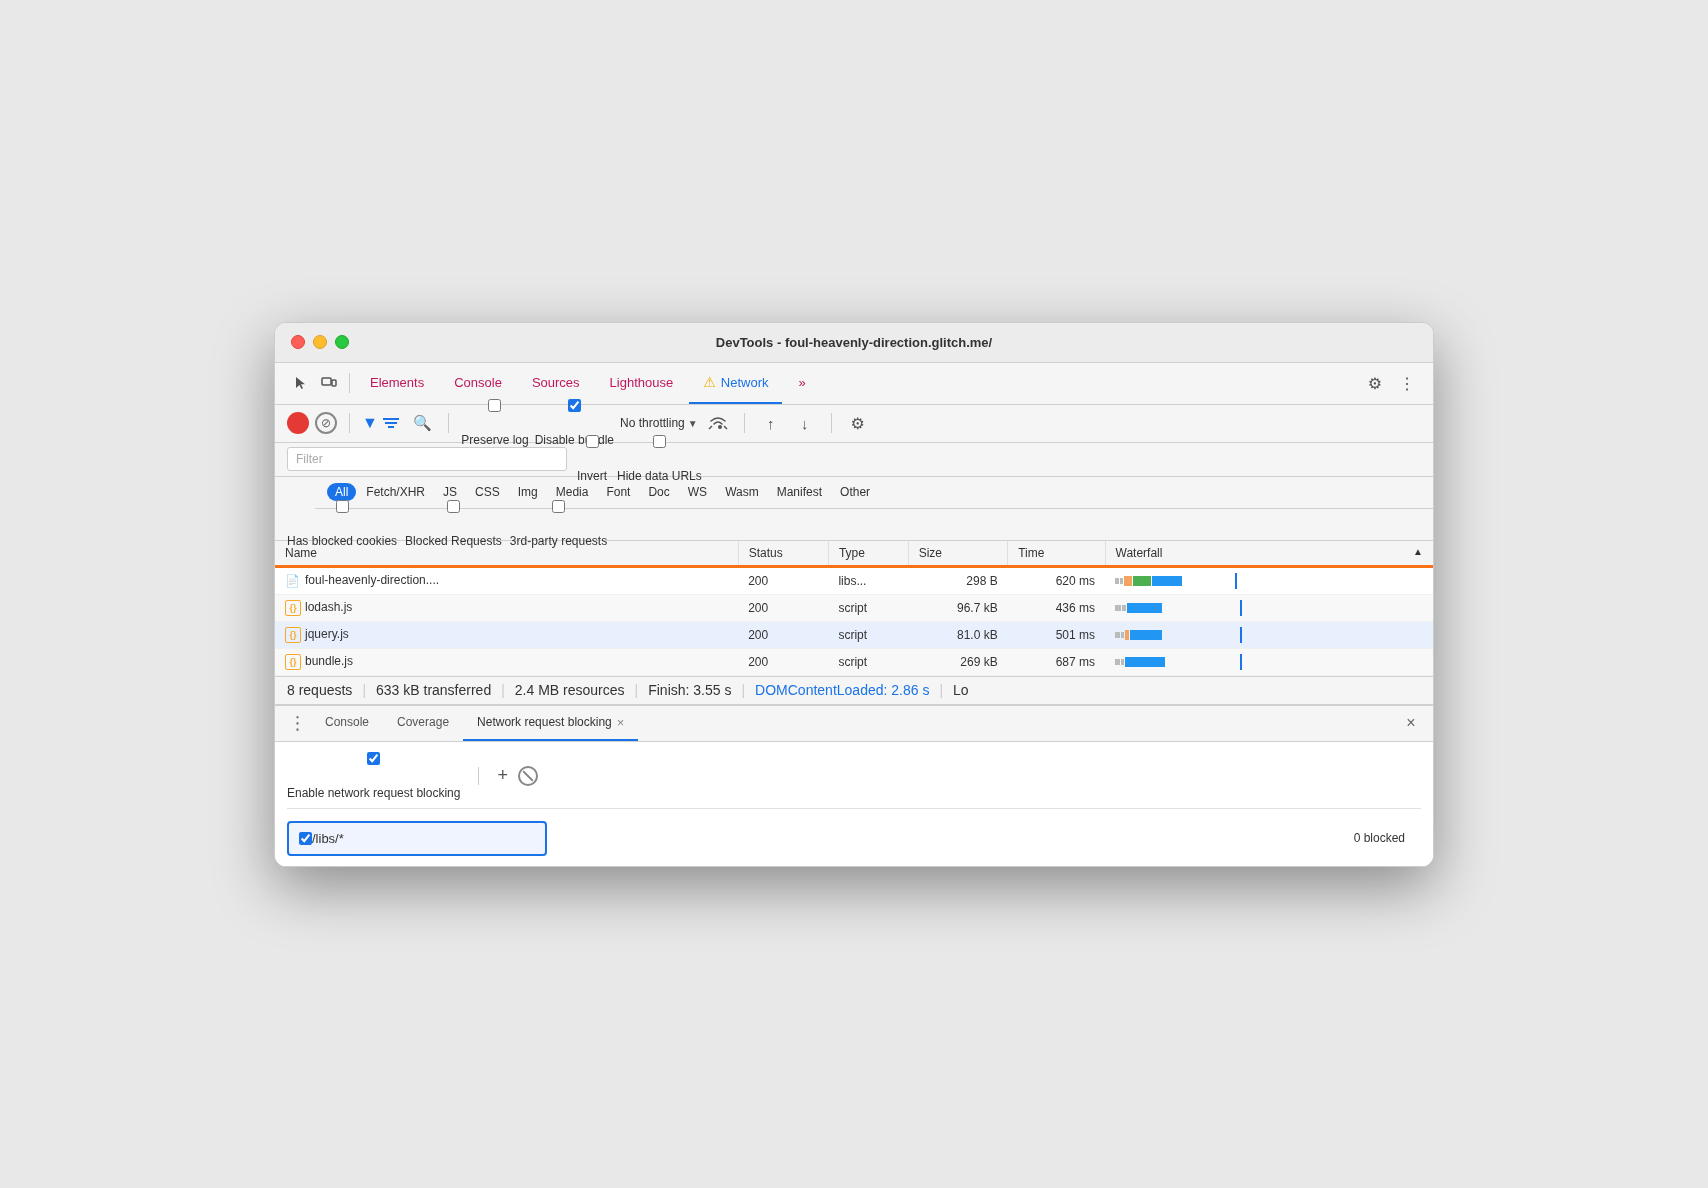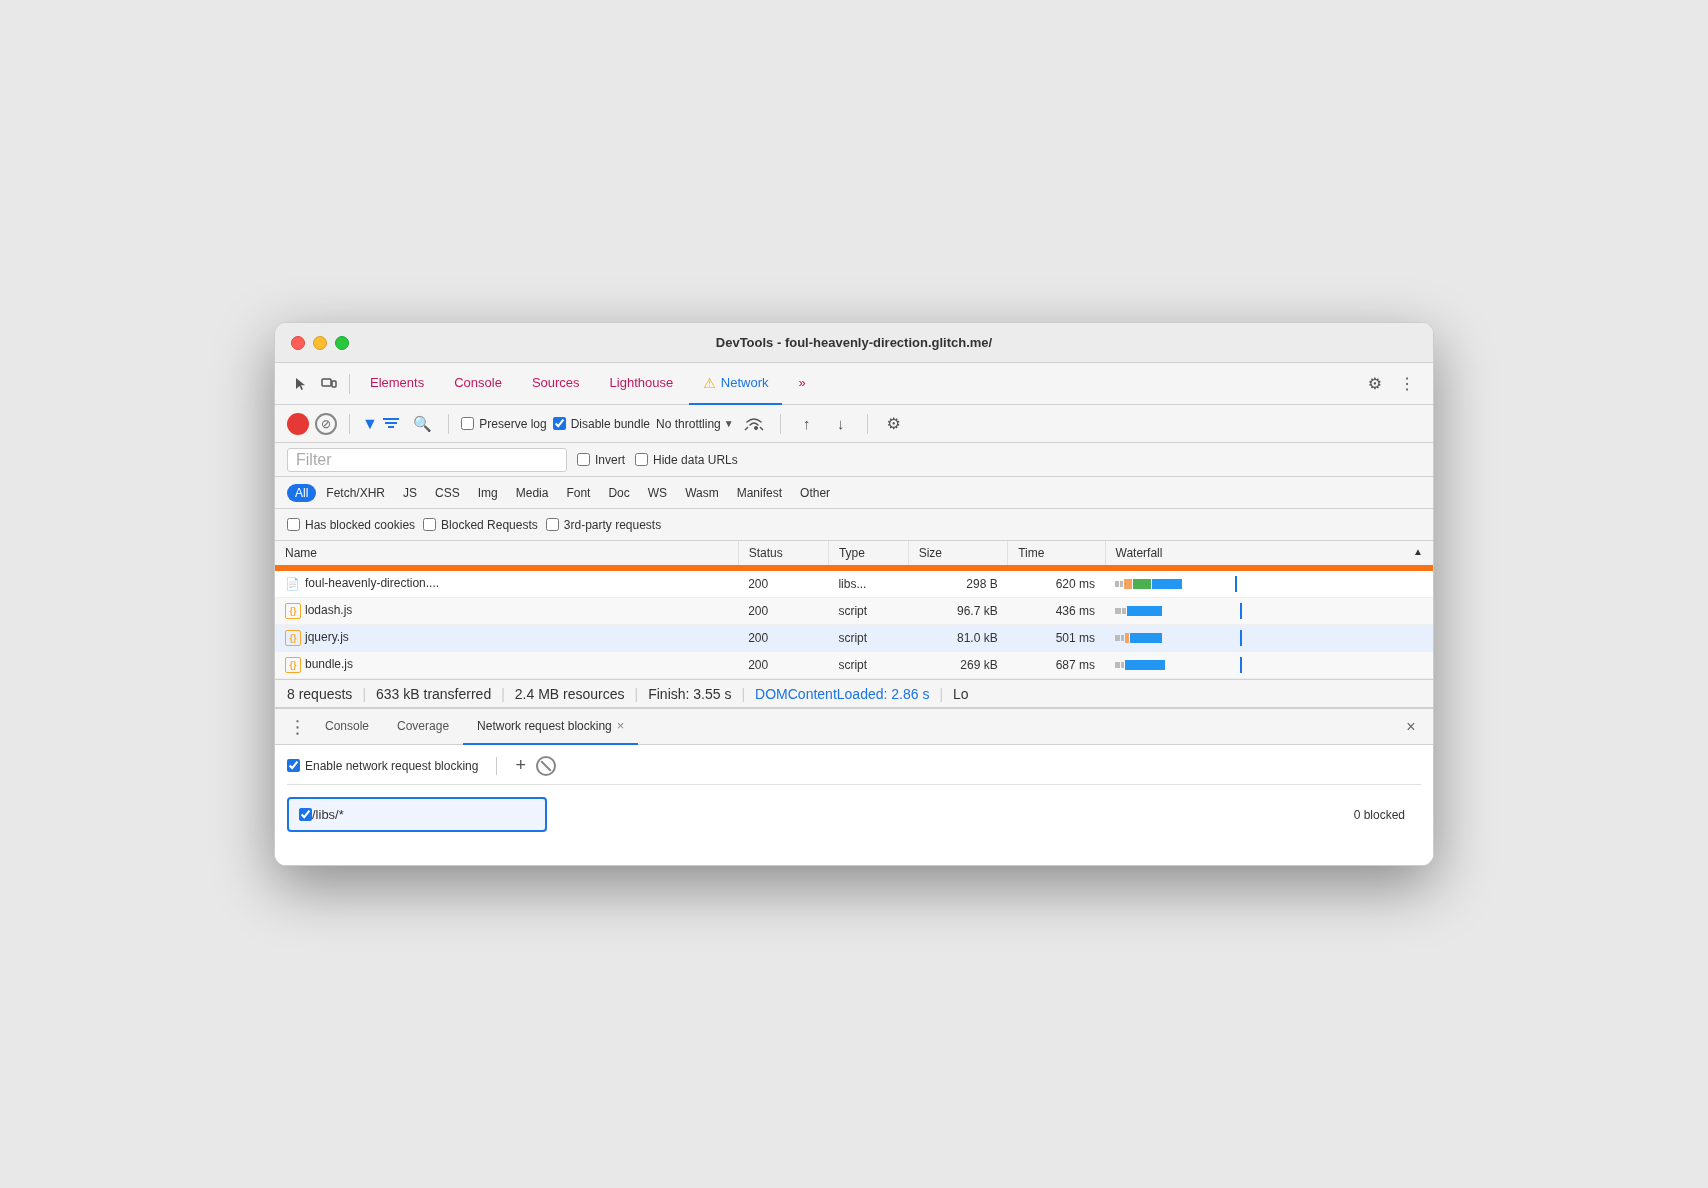--- a/index.html
+++ b/index.html
@@ -138,25 +138,26 @@
       cursor: pointer;
     }
     .search-icon-btn {
       font-size: 15px;
       color: #555;
       cursor: pointer;
     }
     .checkbox-label {
       display: flex;
       align-items: center;
-      gap: 5px;
+      gap: 21px;
       font-size: 12px;
       color: #333;
       cursor: pointer;
       white-space: nowrap;
+      flex-direction: column;
     }
     .checkbox-label input[type="checkbox"] {
       width: 13px; height: 13px;
       cursor: pointer;
     }
     .blue-checkbox {
       accent-color: #1a73e8;
     }
     .throttle-select {
       background: transparent;
@@ -182,36 +183,37 @@
       align-items: center;
       padding: 4px 12px;
       height: 34px;
       gap: 10px;
     }
     .filter-input-wrap {
       background: white;
       border: 1px solid #ccc;
       border-radius: 3px;
       padding: 2px 8px;
-      font-size: 16px;
+      font-size: 12px;
       color: #333;
       width: 280px;
       height: 24px;
       display: flex;
       align-items: center;
     }
     
     .type-filter-bar {
       background: #f5f5f5;
       border-bottom: 1px solid #d0d0d0;
       display: flex;
       align-items: center;
       padding: 2px 12px;
       height: 32px;
       gap: 2px;
+      margin-left: 40px;
     }
     .type-btn {
       padding: 2px 8px;
       font-size: 12px;
       color: #333;
       cursor: pointer;
       border-radius: 3px;
       border: none;
       background: transparent;
       white-space: nowrap;
@@ -232,21 +234,21 @@
       gap: 8px;
     }
     
     .network-table {
       width: 100%;
       background: white;
       border-collapse: collapse;
     }
     .network-table th {
       background: #f5f5f5;
-      border-bottom: 6px solid #f97316;
+      border-bottom: 3px solid #f97316;
       border-right: 1px solid #e0e0e0;
       padding: 5px 10px;
       text-align: left;
       font-size: 12px;
       font-weight: 500;
       color: #333;
       white-space: nowrap;
       cursor: pointer;
     }
     .network-table th:last-child { border-right: none; }

